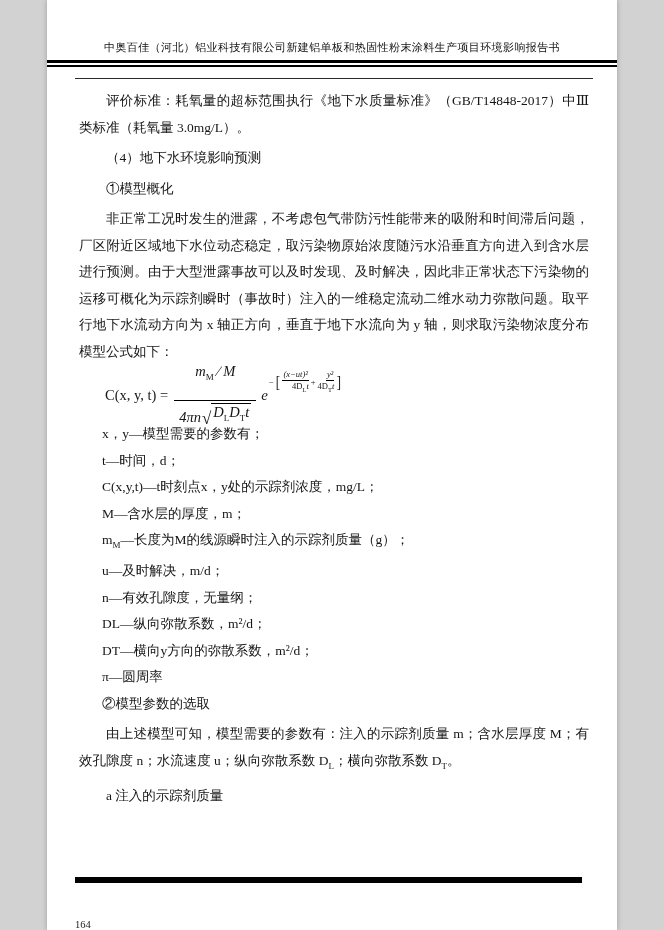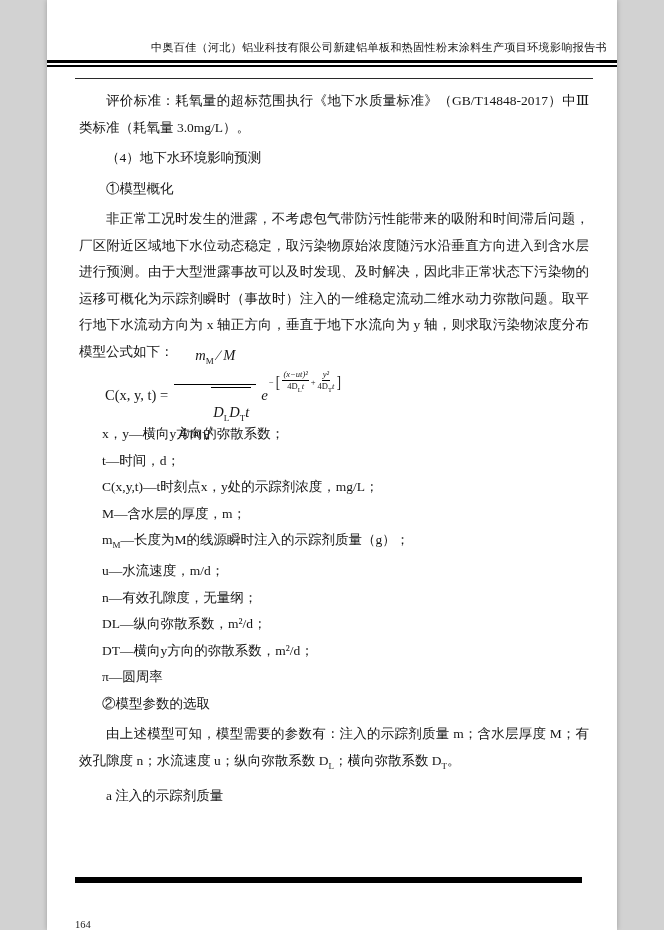--- a/index.html
+++ b/index.html
@@ -9,21 +9,21 @@
     font-family:"Liberation Serif","DejaVu Serif",serif;
     color:#161616;
     -webkit-font-smoothing:antialiased;
   }
   .page{
     position:absolute;left:47px;top:0;width:570px;height:930px;
     background:#ffffff;box-shadow:0 0 5px rgba(0,0,0,0.25);
     overflow:hidden;
   }
   .header-title{
-    margin:40px 10px 0 10px;text-align:right;
+    margin:40px 10px 0 10px;text-align:center;
     font-size:11px;letter-spacing:.4px;color:#111;line-height:14px;
   }
   .double-rule{
     margin:6px 0 0 0;height:2px;
     border-top:3px solid #000;border-bottom:2px solid #000;
   }
   .thin-rule{margin:11px 24px 0 28px;border-top:1px solid #2a2a2a;}
   .content{
     position:absolute;top:84px;left:28px;width:518px;
     font-size:13.5px;line-height:26.5px;text-align:justify;
@@ -38,30 +38,30 @@
   .var{font-style:italic;}
   .f-lhs{margin-right:4px;}
   .frac{display:inline-flex;flex-direction:column;align-items:center;margin:0 2px;}
   .frac .num{padding:0 10px 15px 10px;line-height:15px;}
   .frac .den{
     border-top:1.4px solid #000;padding:2px 5px 0 5px;line-height:17px;
     display:inline-flex;align-items:flex-end;
   }
   .frac sub,.den sub{font-size:9px;font-style:normal;}
   .rad{font-style:normal;font-size:17px;line-height:14px;margin-left:1px;}
-  .radicand{border-top:1.1px solid #000;padding:16px 2px;}
+  .radicand{border-top:1.1px solid #000;padding:0 2px;}
   .epart{display:inline-flex;align-items:center;margin-left:3px;}
   .ebase{font-size:15px;}
   .exp{
     position:relative;top:-13px;margin-left:1px;
     display:inline-flex;align-items:center;
     font-size:8.5px;font-style:normal;line-height:9px;
   }
   .bracket{font-size:17px;font-weight:300;line-height:17px;margin:0 1px;transform:scaleX(.75);}
-  .sfrac{display:inline-flex;flex-direction:column;align-items:center;margin:0 1px;}
+  .sfrac{display:inline-flex;flex-direction:column;align-items:flex-end;margin:0 1px;}
   .sfrac .sn{border-bottom:.8px solid #000;padding:0 1px 1px 1px;}
   .sfrac .sd{padding-top:1px;}
   .sfrac sub{font-size:6.5px;font-style:normal;}
   .exp .plus{margin:0 1px;}
   
   .footer-bar{position:absolute;left:28px;top:877px;width:507px;height:6px;background:#000;}
   .page-num{position:absolute;left:28px;top:919px;font-size:10.5px;color:#222;}
   sub.inline{font-size:9px;}
 </style>
 </head>
@@ -101,26 +101,26 @@
           <span class="plus">+</span>
           <span class="sfrac">
               <span class="sn var">y²</span>
               <span class="sd"><span>4D</span><sub>T</sub><span class="var">t</span></span>
             </span>
           <span class="bracket">]</span>
         </span>
       </span>
     </div>
 
-    <p class="wlist">x，y—横向y方向的弥散系数；</p>
+    <p class="wlist">x，y—模型需要的参数有；</p>
     <p class="wlist">t—时间，d；</p>
     <p class="wlist">C(x,y,t)—t时刻点x，y处的示踪剂浓度，mg/L；</p>
     <p class="wlist">M—含水层的厚度，m；</p>
     <p class="wlist"><span>m</span><sub class="inline">M</sub><span>—长度为M的线源瞬时注入的示踪剂质量（g）；</span></p>
-    <p class="wlist">u—水流速度，m/d；</p>
+    <p class="wlist">u—及时解决，m/d；</p>
     <p class="wlist">n—有效孔隙度，无量纲；</p>
     <p class="wlist">DL—纵向弥散系数，m²/d；</p>
     <p class="wlist">DT—横向y方向的弥散系数，m²/d；</p>
     <p class="wlist">π—圆周率</p>
     <p class="wlist">②模型参数的选取</p>
 
     <p class="para"><span>由上述模型可知，模型需要的参数有：注入的示踪剂质量 m；含水层厚度 M；有效孔隙度 n；水流速度 u；纵向弥散系数 D</span><sub class="inline">L</sub><span>；横向弥散系数 D</span><sub class="inline">T</sub><span>。</span></p>
     <p class="para">a 注入的示踪剂质量</p>
   </div>
 

